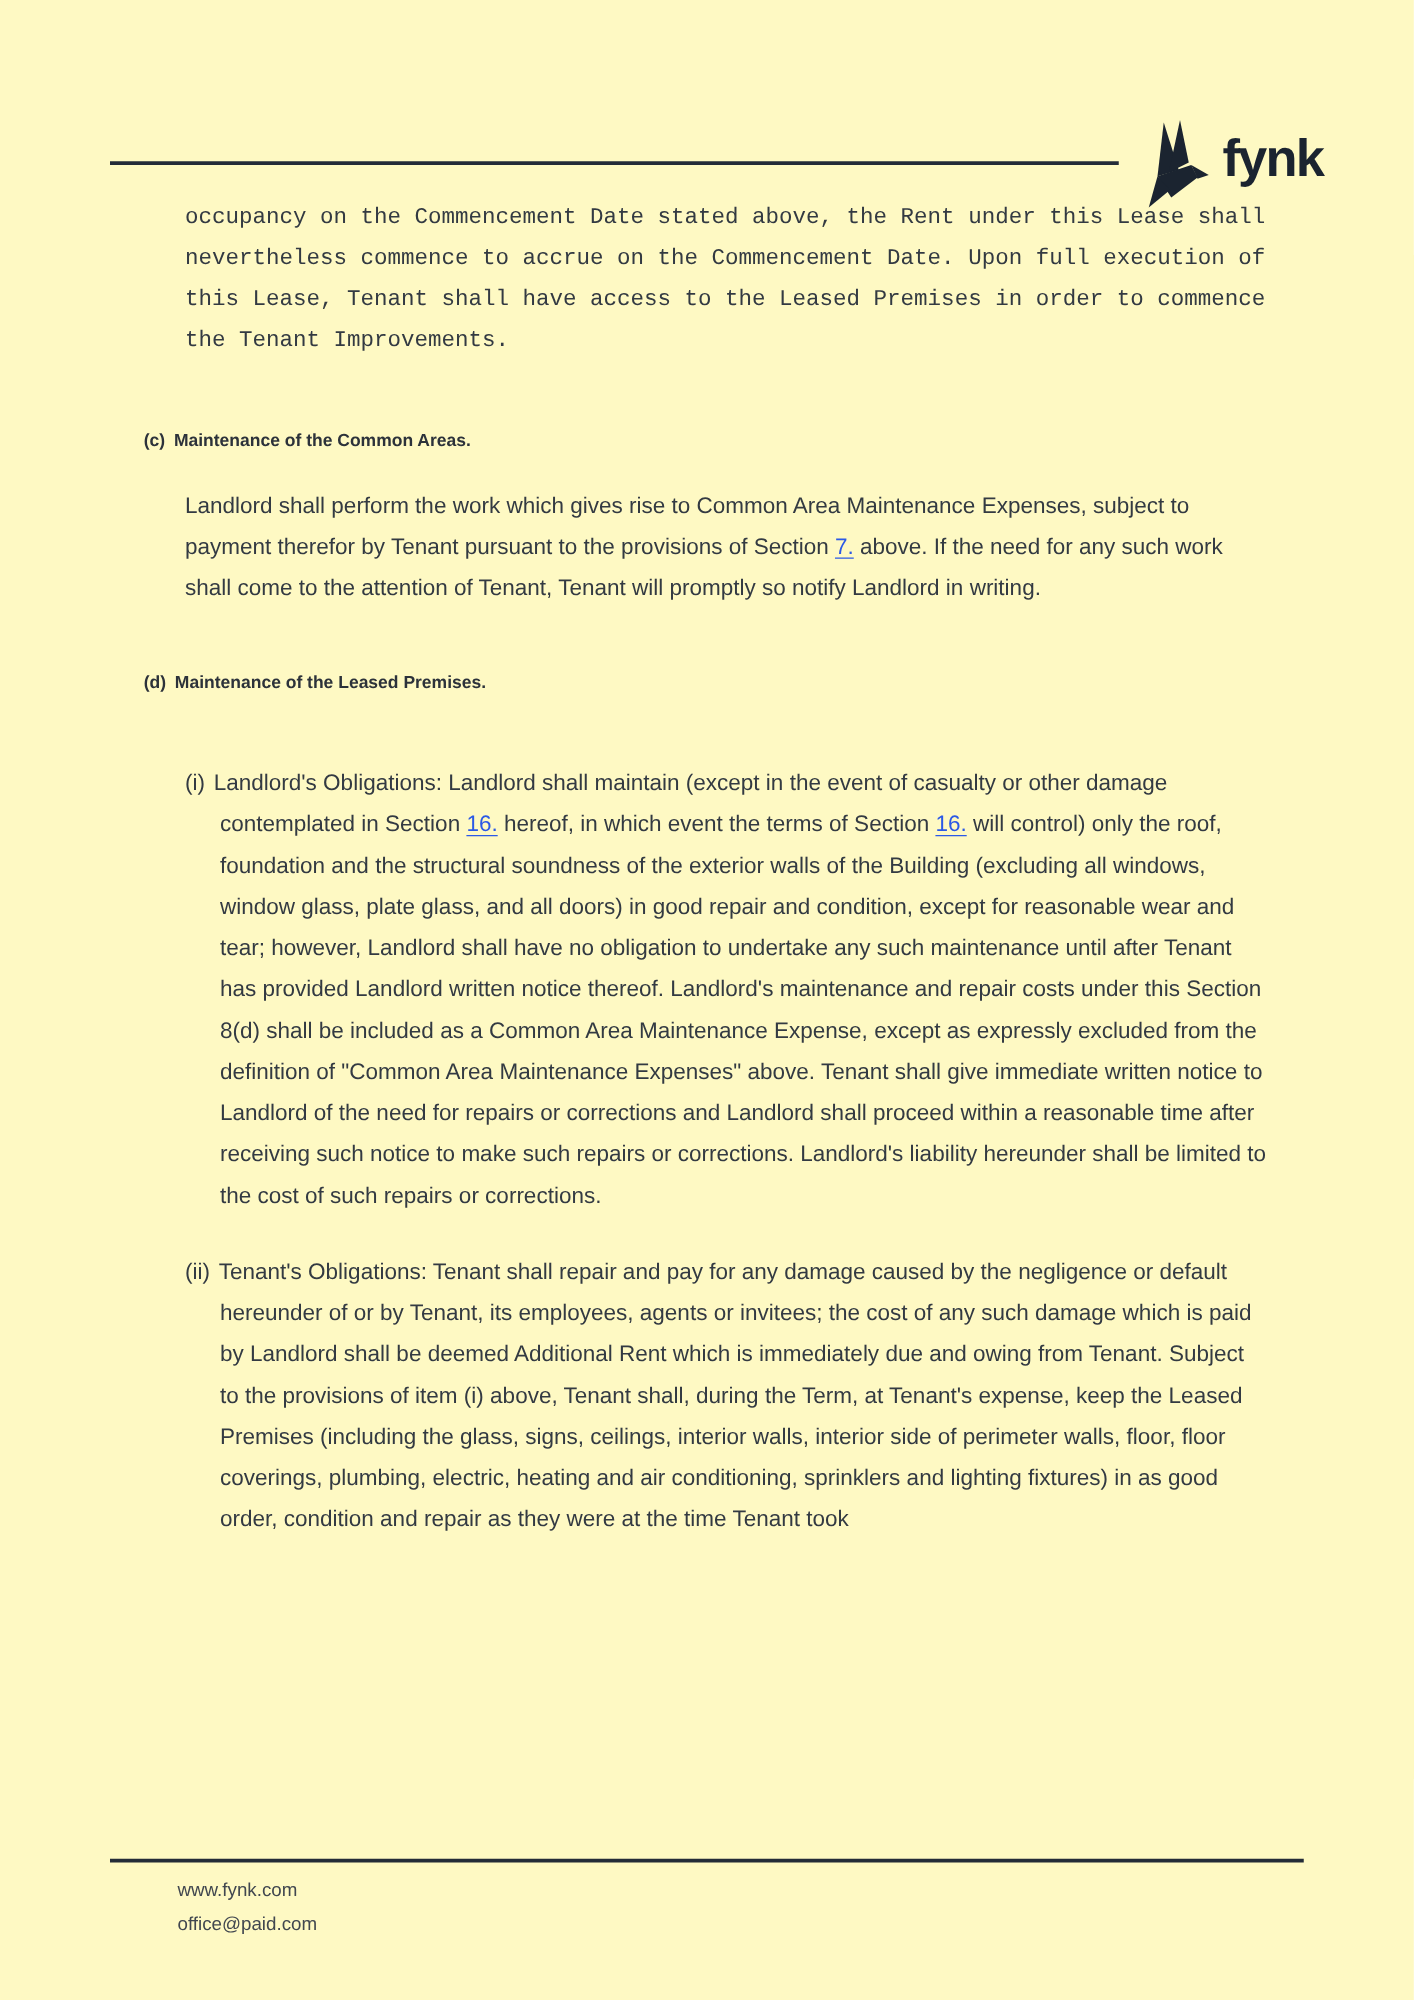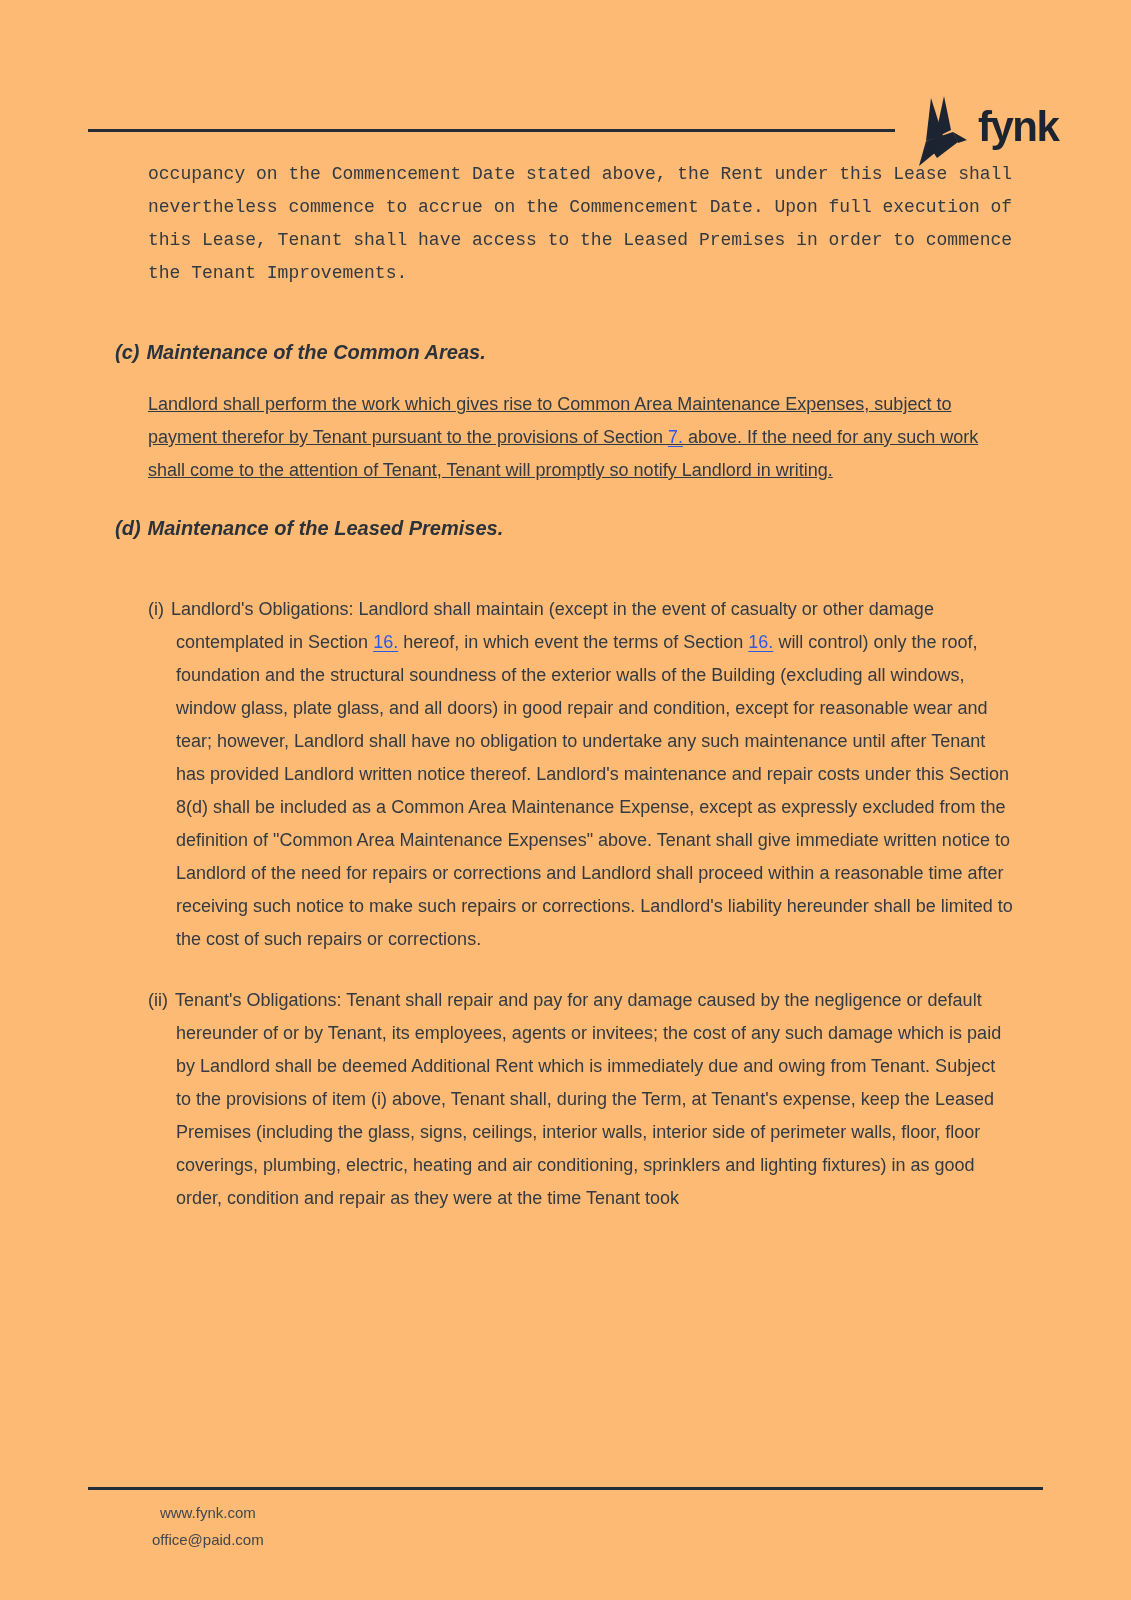--- a/index.html
+++ b/index.html
@@ -11,21 +11,21 @@
     --footer-text: #41474f;
   }
   * { box-sizing: border-box; }
   html, body { margin: 0; padding: 0; }
   body {
     width: 1131px; height: 1600px;
     background: #ffffff;
     font-family: "Liberation Sans", sans-serif;
     color: var(--text-color);
   }
-  .page { position: relative; width: 1131px; height: 1600px; overflow: hidden; background:#fdba74; }
+  .page { position: relative; width: 1131px; height: 1600px; overflow: hidden; background:#fef9c3; }
 
   
   .header-rule {
     position: absolute; left: 88px; top: 129px;
     width: 807px; height: 3px; background: var(--rule-color);
   }
   .logo {
     position: absolute; left: 913px; top: 96px;
     display: flex; align-items: center; gap: 9px;
   }
@@ -36,49 +36,49 @@
   }
 
   
   .doc {
     position: absolute; left: 115px; top: 158px; width: 900px;
     font-size: 18px; line-height: 33px; color: var(--text-color);
   }
   .para { margin: 0 0 0 33px; }
   .para-intro { margin-bottom: 46px; font-family: Liberation Mono, monospace; }
   .heading {
-    margin: 0; font-size: 20px; line-height: 33px;
-    font-weight: 700; color: var(--heading-color); font-style: italic;
+    margin: 0; font-size: 14px; line-height: 33px;
+    font-weight: 700; color: var(--heading-color);
   }
   .heading .h-label { margin-right: 7px; }
   .heading-c { margin-bottom: 19px; }
-  .para-c { margin-bottom: 25px; text-decoration: underline; }
+  .para-c { margin-bottom: 42px; }
   .heading-d { margin-bottom: 48px; }
   .list-item {
     margin: 12px 0 0 33px;
     padding-left: 28px; text-indent: -28px;
   }
   .item-i { margin-bottom: 28px; }
   .marker { padding-right: 7px; }
   a.ref-link {
     color: var(--link-color);
     text-decoration: underline;
     text-underline-offset: 3px;
     cursor: pointer;
   }
 
   
   .footer-rule {
     position: absolute; left: 88px; top: 1487px;
     width: 955px; height: 3px; background: var(--rule-color);
   }
   .footer-links {
-    position: absolute; left: 152px; top: 1499px;
+    position: absolute; left: 142px; top: 1499px;
     display: flex; flex-direction: column;
-    font-size: 15px; line-height: 27px; color: var(--footer-text); text-align: center;
+    font-size: 15px; line-height: 27px; color: var(--footer-text);
   }
   .footer-links a { color: inherit; text-decoration: none; cursor: pointer; }
 </style>
 </head>
 <body>
 
 <div class="page">
 
   <div class="header-rule"></div>
   <div class="logo">

